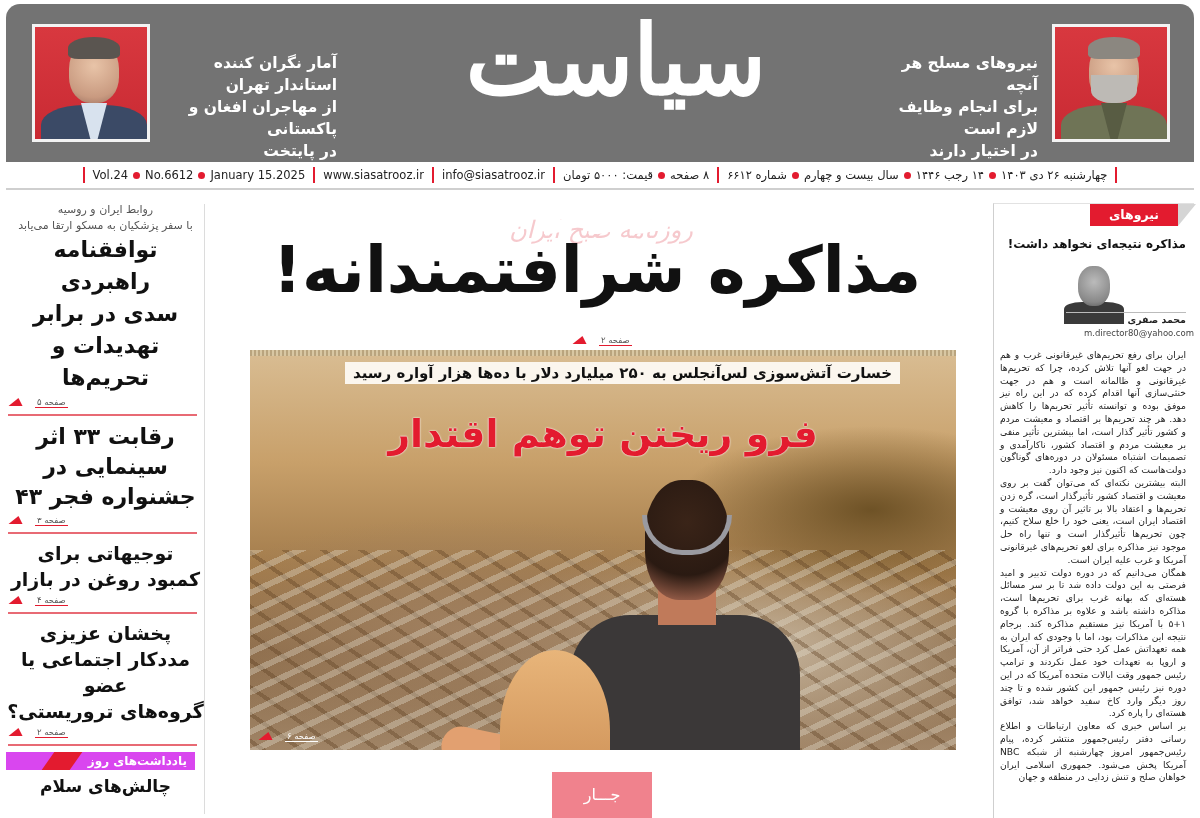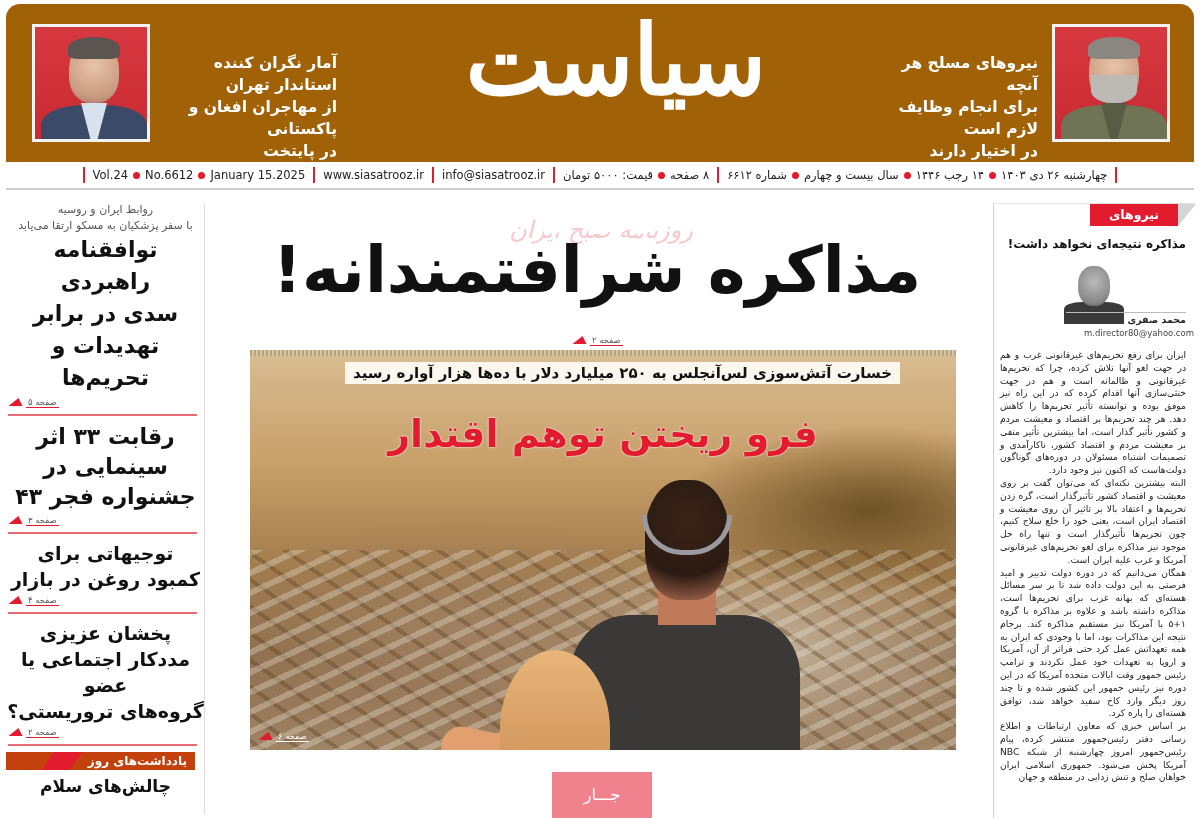--- a/index.html
+++ b/index.html
@@ -2,21 +2,21 @@
 <html><head>
 <meta charset="utf-8">
 <style>
   * { box-sizing: border-box; margin: 0; padding: 0; }
   html, body { width: 1200px; height: 818px; overflow: hidden; background: #ffffff; }
   body { font-family: "DejaVu Sans", sans-serif; color: #111; position: relative; direction: rtl; }
 
   
   .masthead {
     position: absolute; left: 6px; top: 4px; width: 1188px; height: 158px;
-    background: #a16207; border-radius: 14px 14px 0 0;
+    background: #737373; border-radius: 14px 14px 0 0;
   }
   .teaser {
     position: absolute; top: 20px; height: 120px; display: flex; align-items: flex-start;
   }
   .teaser-left { left: 26px; flex-direction: row; direction: ltr; }
   .teaser-right { right: 24px; flex-direction: row-reverse; direction: ltr; }
   .teaser-photo {
     width: 118px; height: 118px; border: 3px solid #f3f3f3; position: relative; overflow: hidden;
     background: linear-gradient(180deg, #d8383f 0%, #c92a33 100%);
   }
@@ -84,31 +84,31 @@
   .left-col { position: absolute; left: 0; top: 196px; width: 205px; height: 622px; border-left: none; }
   .left-col::after {
     content: ""; position: absolute; right: 0; top: 8px; width: 1px; height: 610px; background: #dcdcdc;
   }
   .story { padding: 0 0 0 6px; text-align: center; direction: rtl; }
   .kicker { color: #555; font-size: 11px; line-height: 16px; text-align: center; }
   .hl-xl { font-size: 22px; font-weight: bold; line-height: 32px; color: #111; }
   .hl-l { font-size: 19px; font-weight: bold; line-height: 26px; color: #111; }
   .hl-m { font-size: 17px; font-weight: bold; line-height: 24px; color: #111; }
   .page-ref {
-    display: flex; align-items: center; gap: 2px; direction: ltr; justify-content: flex-start;
+    display: flex; align-items: center; gap: 11px; direction: ltr; justify-content: flex-start;
     font-size: 8.5px; color: #555; margin: 2px 0 0 4px; height: 12px;
   }
   .page-ref .tri {
     width: 0; height: 0; border-left: 7px solid transparent; border-right: 7px solid transparent;
     border-bottom: 8px solid #e31b2f; transform: skewX(-20deg);
   }
   .page-ref .under { border-bottom: 1px solid #e31b2f; padding: 0 2px; }
   .rule { height: 2px; background: #e86a74; margin: 6px 8px 6px 8px; }
   .section-label {
-    position: relative; margin: 4px 10px 4px 6px; height: 18px; background: #c2410c; color: #fff;
+    position: relative; margin: 4px 10px 4px 6px; height: 18px; background: #d946ef; color: #fff;
     font-size: 12px; font-weight: bold; text-align: right; padding-right: 8px; line-height: 18px;
   }
   .section-label::after {
     content: ""; position: absolute; left: 42px; top: 0; width: 28px; height: 18px;
     background: #e31b2f; transform: skewX(-35deg);
   }
 
   
   .main-hl {
     position: absolute; left: 212px; top: 225px; width: 770px; text-align: center;

